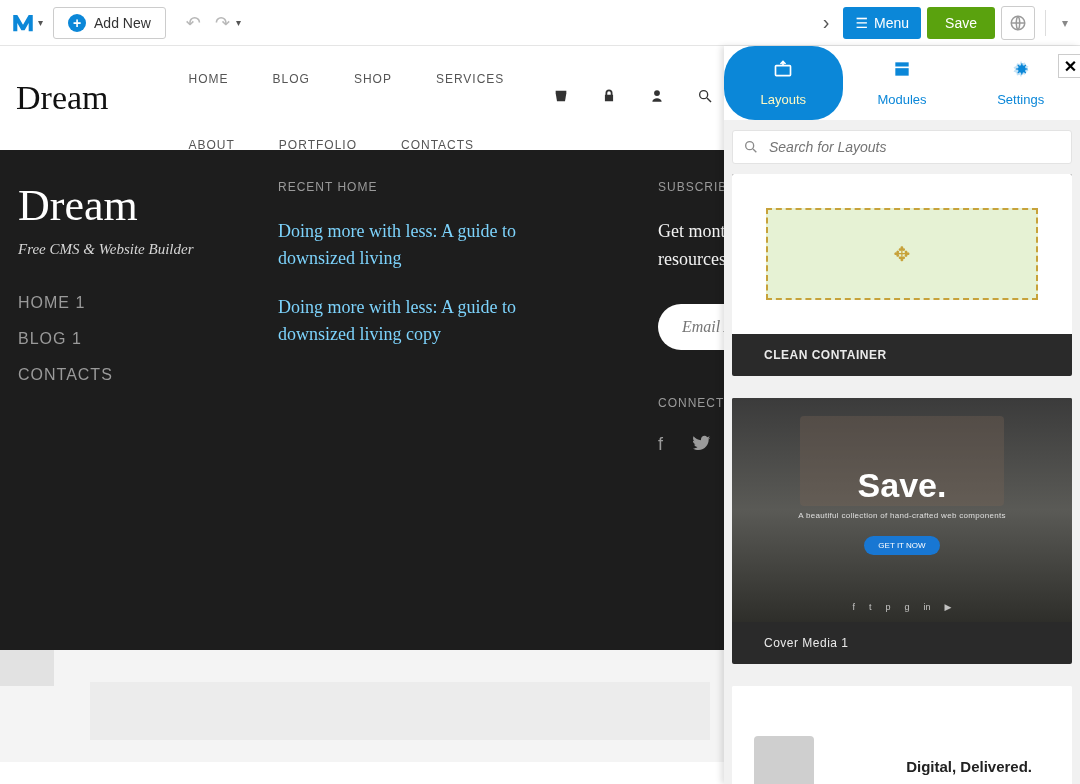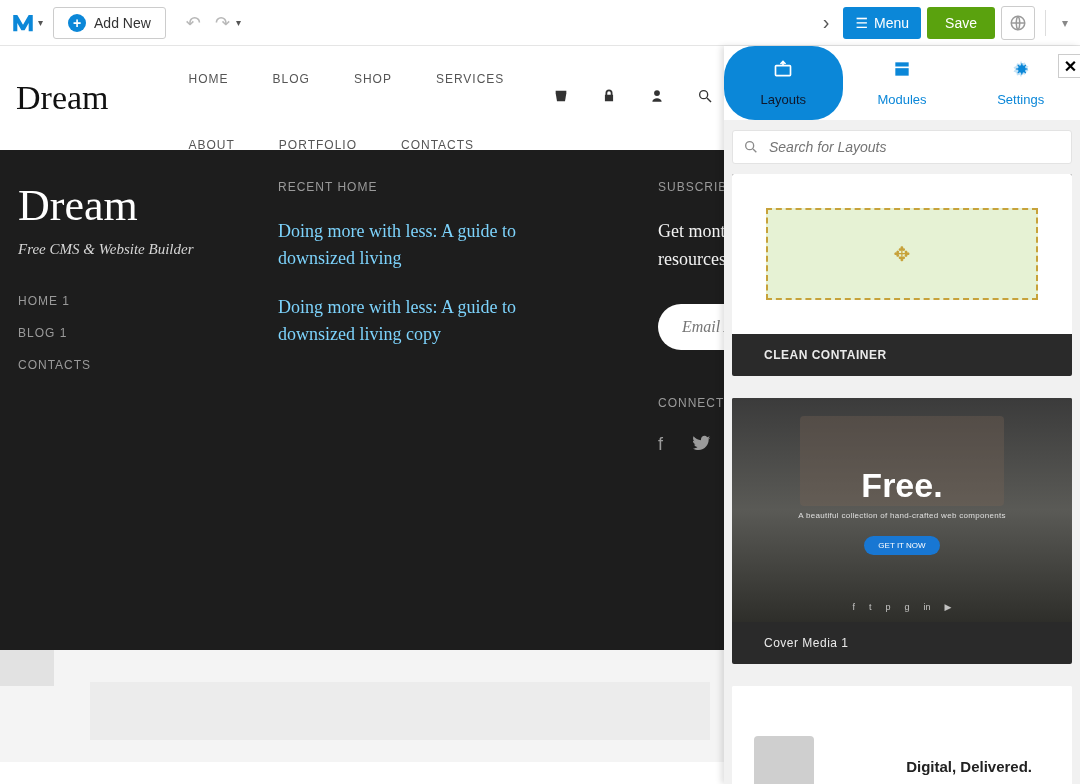--- a/index.html
+++ b/index.html
@@ -28,21 +28,21 @@
   .nav-row { display:flex; gap:44px;margin-top:28px; }
   .nav-row a { font-size:12px; letter-spacing:1px; color:#555; text-decoration:none; cursor:pointer; }
   .header-icons { position:absolute; right:366px; top:50%; transform:translateY(-50%); display:flex; gap:30px; color:#333; }
   .hicon { width:18px; text-align:center; cursor:pointer; }
   
   .dark { position:relative; background:#1d1d1d; color:#ddd; height:500px; padding:30px 18px 0 18px; display:flex; gap:40px; overflow:hidden;}
   .col1 { width:220px; }
   .dream-h { font-family: Georgia, serif; font-size:44px; color:#fff; }
   .dream-sub { font-family: Georgia, serif; font-style:italic; font-size:15px; color:#d6d6d6; margin-top:10px;}
   .flinks { margin-top:36px; display:flex; flex-direction:column; gap:18px; }
-  .flinks a { font-size:12px; letter-spacing:1px; color:#9a9a9a; text-decoration:none; cursor:pointer;}
+  .flinks a { font-size:16px; letter-spacing:1px; color:#9a9a9a; text-decoration:none; cursor:pointer;}
   .col2 { width:300px; }
   .sect { font-size:12px; letter-spacing:1px; color:#9a9a9a; margin-bottom:24px; }
   .news-item { font-family: Georgia, serif; font-size:18px; color:#7dd3fc; line-height:1.5; margin-bottom:22px; cursor:pointer;}
   .col3 { width:260px; margin-left:40px; }
   .para { font-family: Georgia, serif; font-size:18px; color:#f3f3f3; line-height:1.55; margin-bottom:30px;}
   .email-pill { background:#fff; border-radius:28px; padding:14px 24px; width:220px; }
   .email-pill input { border:none; outline:none; font-family: Georgia, serif; font-style:italic; font-size:16px; color:#999; width:100%; }
   .connect-label { margin-top:46px; font-size:12px; letter-spacing:1px; color:#9a9a9a; }
   .socials { margin-top:24px; display:flex; gap:30px; color:#9a9a9a; font-size:18px;}
   .drag-tab { position:absolute; right:0; top:290px; width:22px; height:46px; background:#0b87d8; color:#fff; display:flex; align-items:center; justify-content:center; font-size:14px; letter-spacing:1px; cursor:pointer; }
@@ -50,21 +50,21 @@
   .strip { height:112px; background:#f4f4f4; position:relative; }
   .strip .sh1{position:absolute;left:0;top:0;width:54px;height:36px;background:#e2e2e2;}
   .strip .sh2{position:absolute;left:90px;top:32px;width:620px;height:58px;background:#ececec;}
   
   .bottom-white { height:22px; background:#fff; }
   
   .panel { position:absolute; top:46px; right:0; width:356px; height:738px; background:#f1f1f1; box-shadow:-3px 0 6px rgba(0,0,0,.12); display:flex; flex-direction:column; }
   .panel-close { position:absolute; top:8px; right:-2px; width:24px; height:24px; background:#fff; border:1px solid #ccc; border-right:none; display:flex; align-items:center; justify-content:center; font-size:16px; font-weight:bold; cursor:pointer; z-index:5;}
   .panel-tabs { display:flex; height:74px; background:#fff; }
   .ptab { flex:1; display:flex; flex-direction:column; align-items:center; justify-content:center; gap:8px; font-size:13px; cursor:pointer; color:#0b87d8; }
-  .ptab.active { background:#0b87d8; color:#0f172a;border-radius:31px; }
+  .ptab.active { background:#0b87d8; color:#fef9c3;border-radius:31px; }
   .ptab .ticon { font-size:20px; }
   .panel-search { margin:10px 8px; background:#fff; border:1px solid #e3e3e3; border-radius:3px; display:flex; align-items:center; padding:8px 10px; gap:10px;}
   .panel-search input { border:none; outline:none; font-style:italic; font-size:14px; color:#8a8a8a; flex:1;}
   .panel-scroll { flex:1; overflow-y:auto; padding:0 8px 8px 8px; }
   .panel-scroll::-webkit-scrollbar{width:10px;} .panel-scroll::-webkit-scrollbar-thumb{background:#c9c9c9;border-radius:5px;}
   .card { background:#2a2a2a; border-radius:2px; margin-bottom:22px; overflow:hidden; cursor:pointer; }
   .card-label { padding:14px 32px; font-size:12px; letter-spacing:.5px; color:#eaeaea; font-weight:bold;}
   .thumb { background:#fff; height:160px; position:relative; overflow:hidden;}
   .thumb-clean { display:flex; align-items:center; justify-content:center; }
   .dashed { width:80%; height:92px; border:2px dashed #c7a23a; background:#e6f2d4; display:flex; align-items:center; justify-content:center;}
@@ -226,21 +226,21 @@
       <div class="thumb thumb-clean">
         <div class="dashed">
             <span class="move-icon">✥</span>
           </div>
       </div>
       <div class="card-label">CLEAN CONTAINER</div>
     </div>
 
     <div class="card">
       <div class="thumb thumb-dream">
-        <div class="tw">Free.</div>
+        <div class="tw">Save.</div>
         <div class="ts">A beautiful collection of hand-crafted web components</div>
         <div class="tb">GET IT NOW</div>
         <div class="soc">
             <span>f</span>
             <span>t</span>
             <span>p</span>
             <span>g</span>
             <span>in</span>
             <span>▶</span>
           </div>

